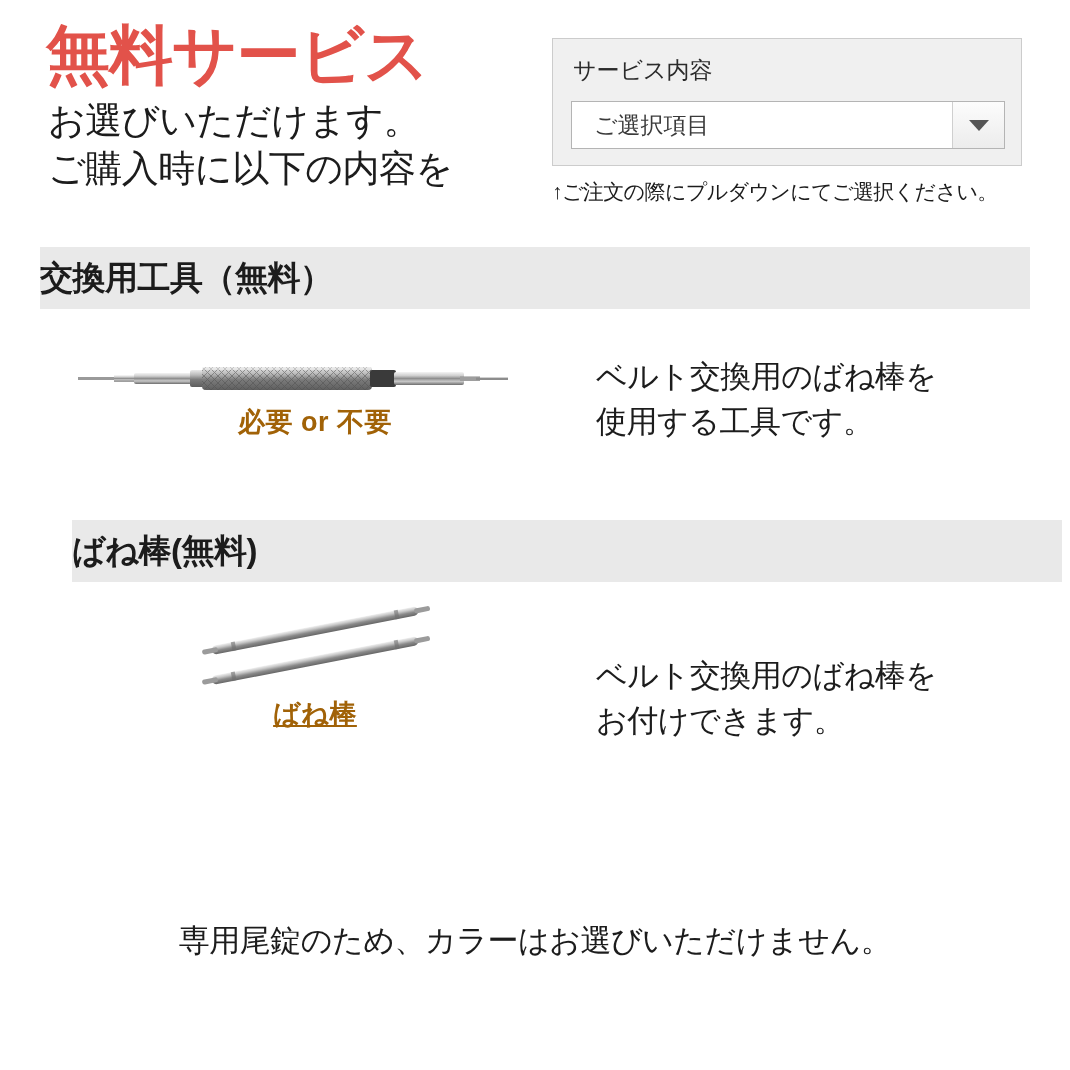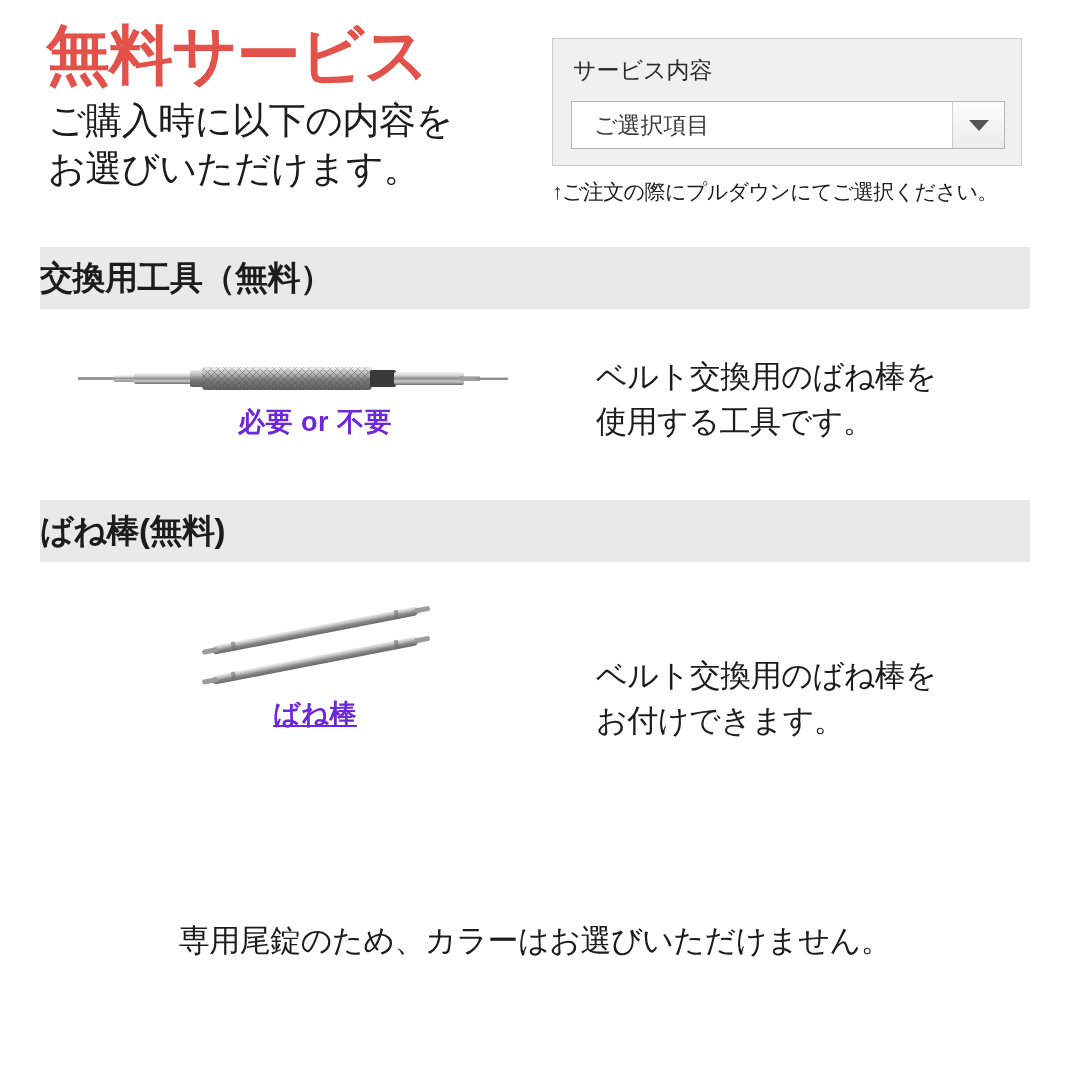--- a/index.html
+++ b/index.html
@@ -127,41 +127,41 @@
     display: flex;
     align-items: center;
   }
   .bar-text {
     font-size: 33px;
     font-weight: bold;
     color: #1c1c1c;
     letter-spacing: -0.5px;
   }
   .bar1 { top: 247px; }
-  .bar2 { top: 500px; }
+  .bar2 { top: 520px; margin-left: 32px; }
   .bar3 { top: 780px; }
 
   
   .row-desc {
     position: absolute;
     font-size: 31px;
     color: #1c1c1c;
     line-height: 1.45;
     letter-spacing: -0.5px;
     white-space: pre-line;
   }
   .desc1 { left: 596px; top: 355px; }
   .desc2 { left: 596px; top: 654px; }
 
   .caption {
     position: absolute;
     text-align: center;
     font-size: 27px;
     font-weight: bold;
-    color: #6d28d9;
+    color: #a16207;
     letter-spacing: 0.5px;
     white-space: nowrap;
   }
   .cap1 { left: 150px; top: 404px; width: 330px; }
   .cap2 { left: 150px; top: 696px; width: 330px; text-decoration: underline; }
 
   .footer-note {
     position: absolute;
     left: 0;
     top: 920px;
@@ -192,22 +192,22 @@
 </style>
 </head>
 <body>
 
 <div class="page">
 
   <div class="header">
     <div class="title-block">
       <div class="main-title">無料サービス</div>
       <div class="sub-title">
+        <div>お選びいただけます。</div>
         <div>ご購入時に以下の内容を</div>
-        <div>お選びいただけます。</div>
       </div>
     </div>
 
     <div class="select-panel">
       <div class="select-panel-label">サービス内容</div>
       <div class="select-control">
         <div class="select-value">ご選択項目</div>
         <div class="select-arrow-box">
           <div class="chev"></div>
         </div>

